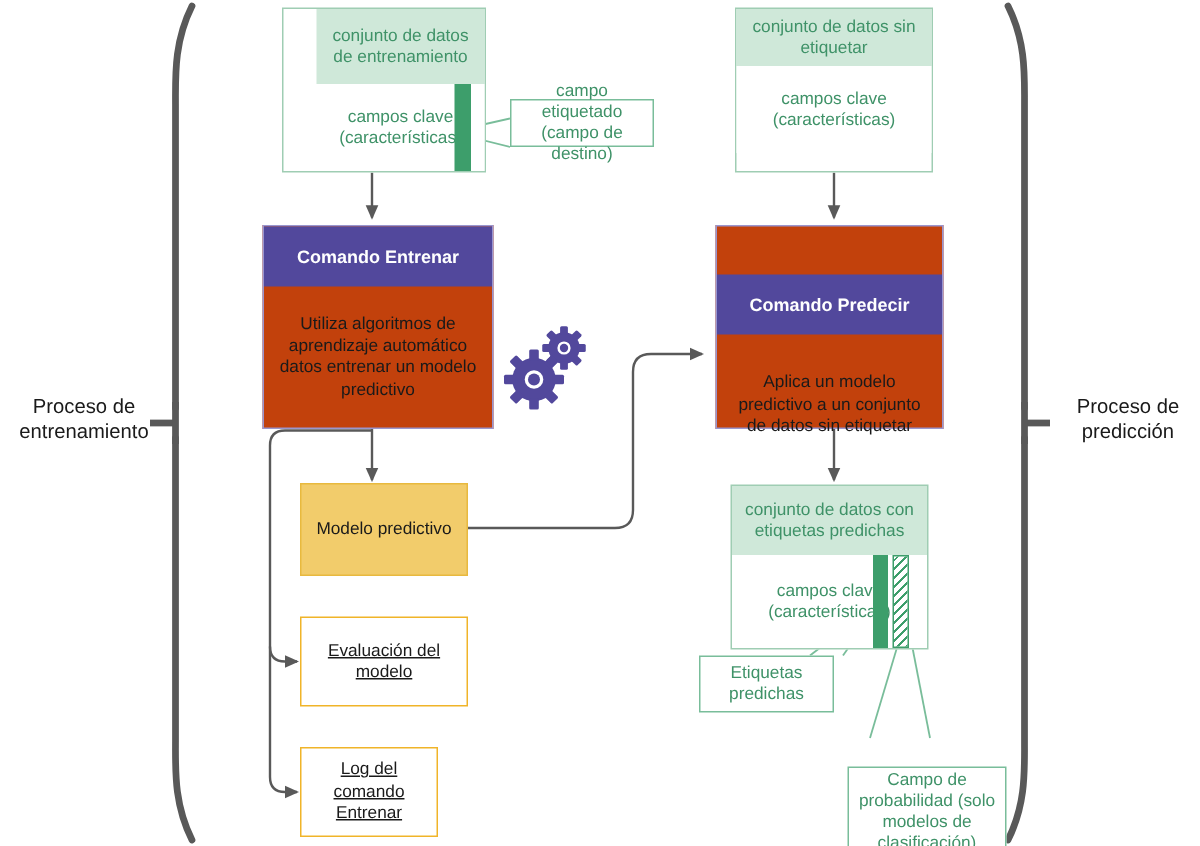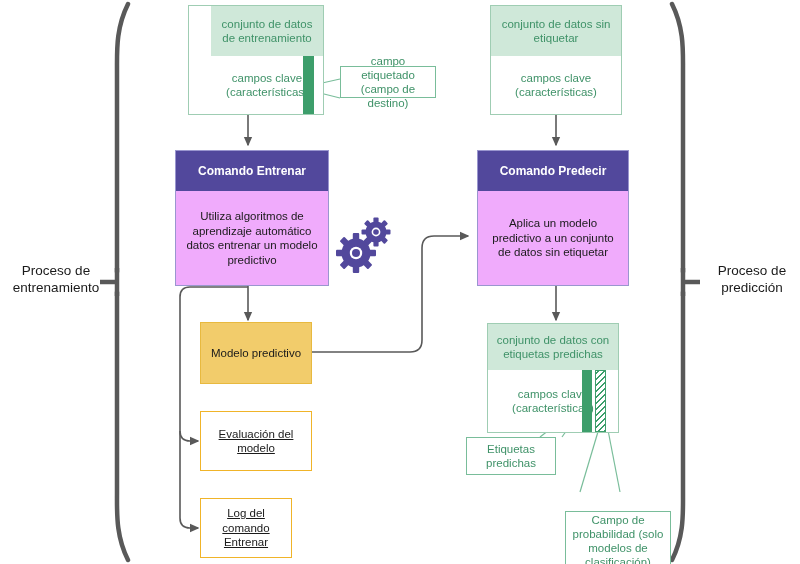--- a/index.html
+++ b/index.html
@@ -90,21 +90,21 @@
     display: flex;
     align-items: center;
     justify-content: center;
     box-sizing: border-box;
     padding: 2px 5px;
   }
 
   
   .command {
     border: 1px solid #9a96cf;
-    background: #f0abfc;
+    background: #c2410c;
     box-sizing: border-box;
   }
   .command .cmd-head {
     background: #52489c;
     color: #ffffff;
     font-size: 12px;
     font-weight: bold;
     line-height: 15px;
     text-align: center;
     display: flex;
@@ -301,26 +301,26 @@
 
   <div class="node amber-outline" style="left:200px; top:411px; width:112px; height:60px;">
     <span>Evaluación del modelo</span>
   </div>
 
   <div class="node amber-outline" style="left:200px; top:498px; width:92px; height:60px;">
     <span>Log del comando Entrenar</span>
   </div>
 
   <div class="node dataset" style="left:490px; top:5px; width:132px; height:110px;">
-    <div class="ds-head" style="height:50px;">conjunto de datos sin etiquetar</div>
+    <div class="ds-head" style="height:38px;">conjunto de datos sin etiquetar</div>
     <div class="ds-body" style="height:58px;">campos clave (características)</div>
   </div>
 
   <div class="node command" style="left:477px; top:150px; width:152px; height:136px;">
-    <div class="cmd-head" style="height:40px;">Comando Predecir</div>
+    <div class="cmd-head" style="height:40px;margin-top:32px;">Comando Predecir</div>
     <div class="cmd-body" style="height:94px;">Aplica un modelo predictivo a un conjunto de datos sin etiquetar</div>
   </div>
 
   <div class="node dataset" style="left:487px; top:323px; width:132px; height:110px;">
     <div class="ds-head" style="height:46px;">conjunto de datos con etiquetas predichas</div>
     <div class="ds-body" style="height:62px;">
       <span>campos clave (características)</span>
       <span class="ds-stripe" style="right:26px; width:10px;"></span>
       <span class="ds-stripe-hatch" style="right:12px; width:11px;"></span>
     </div>

